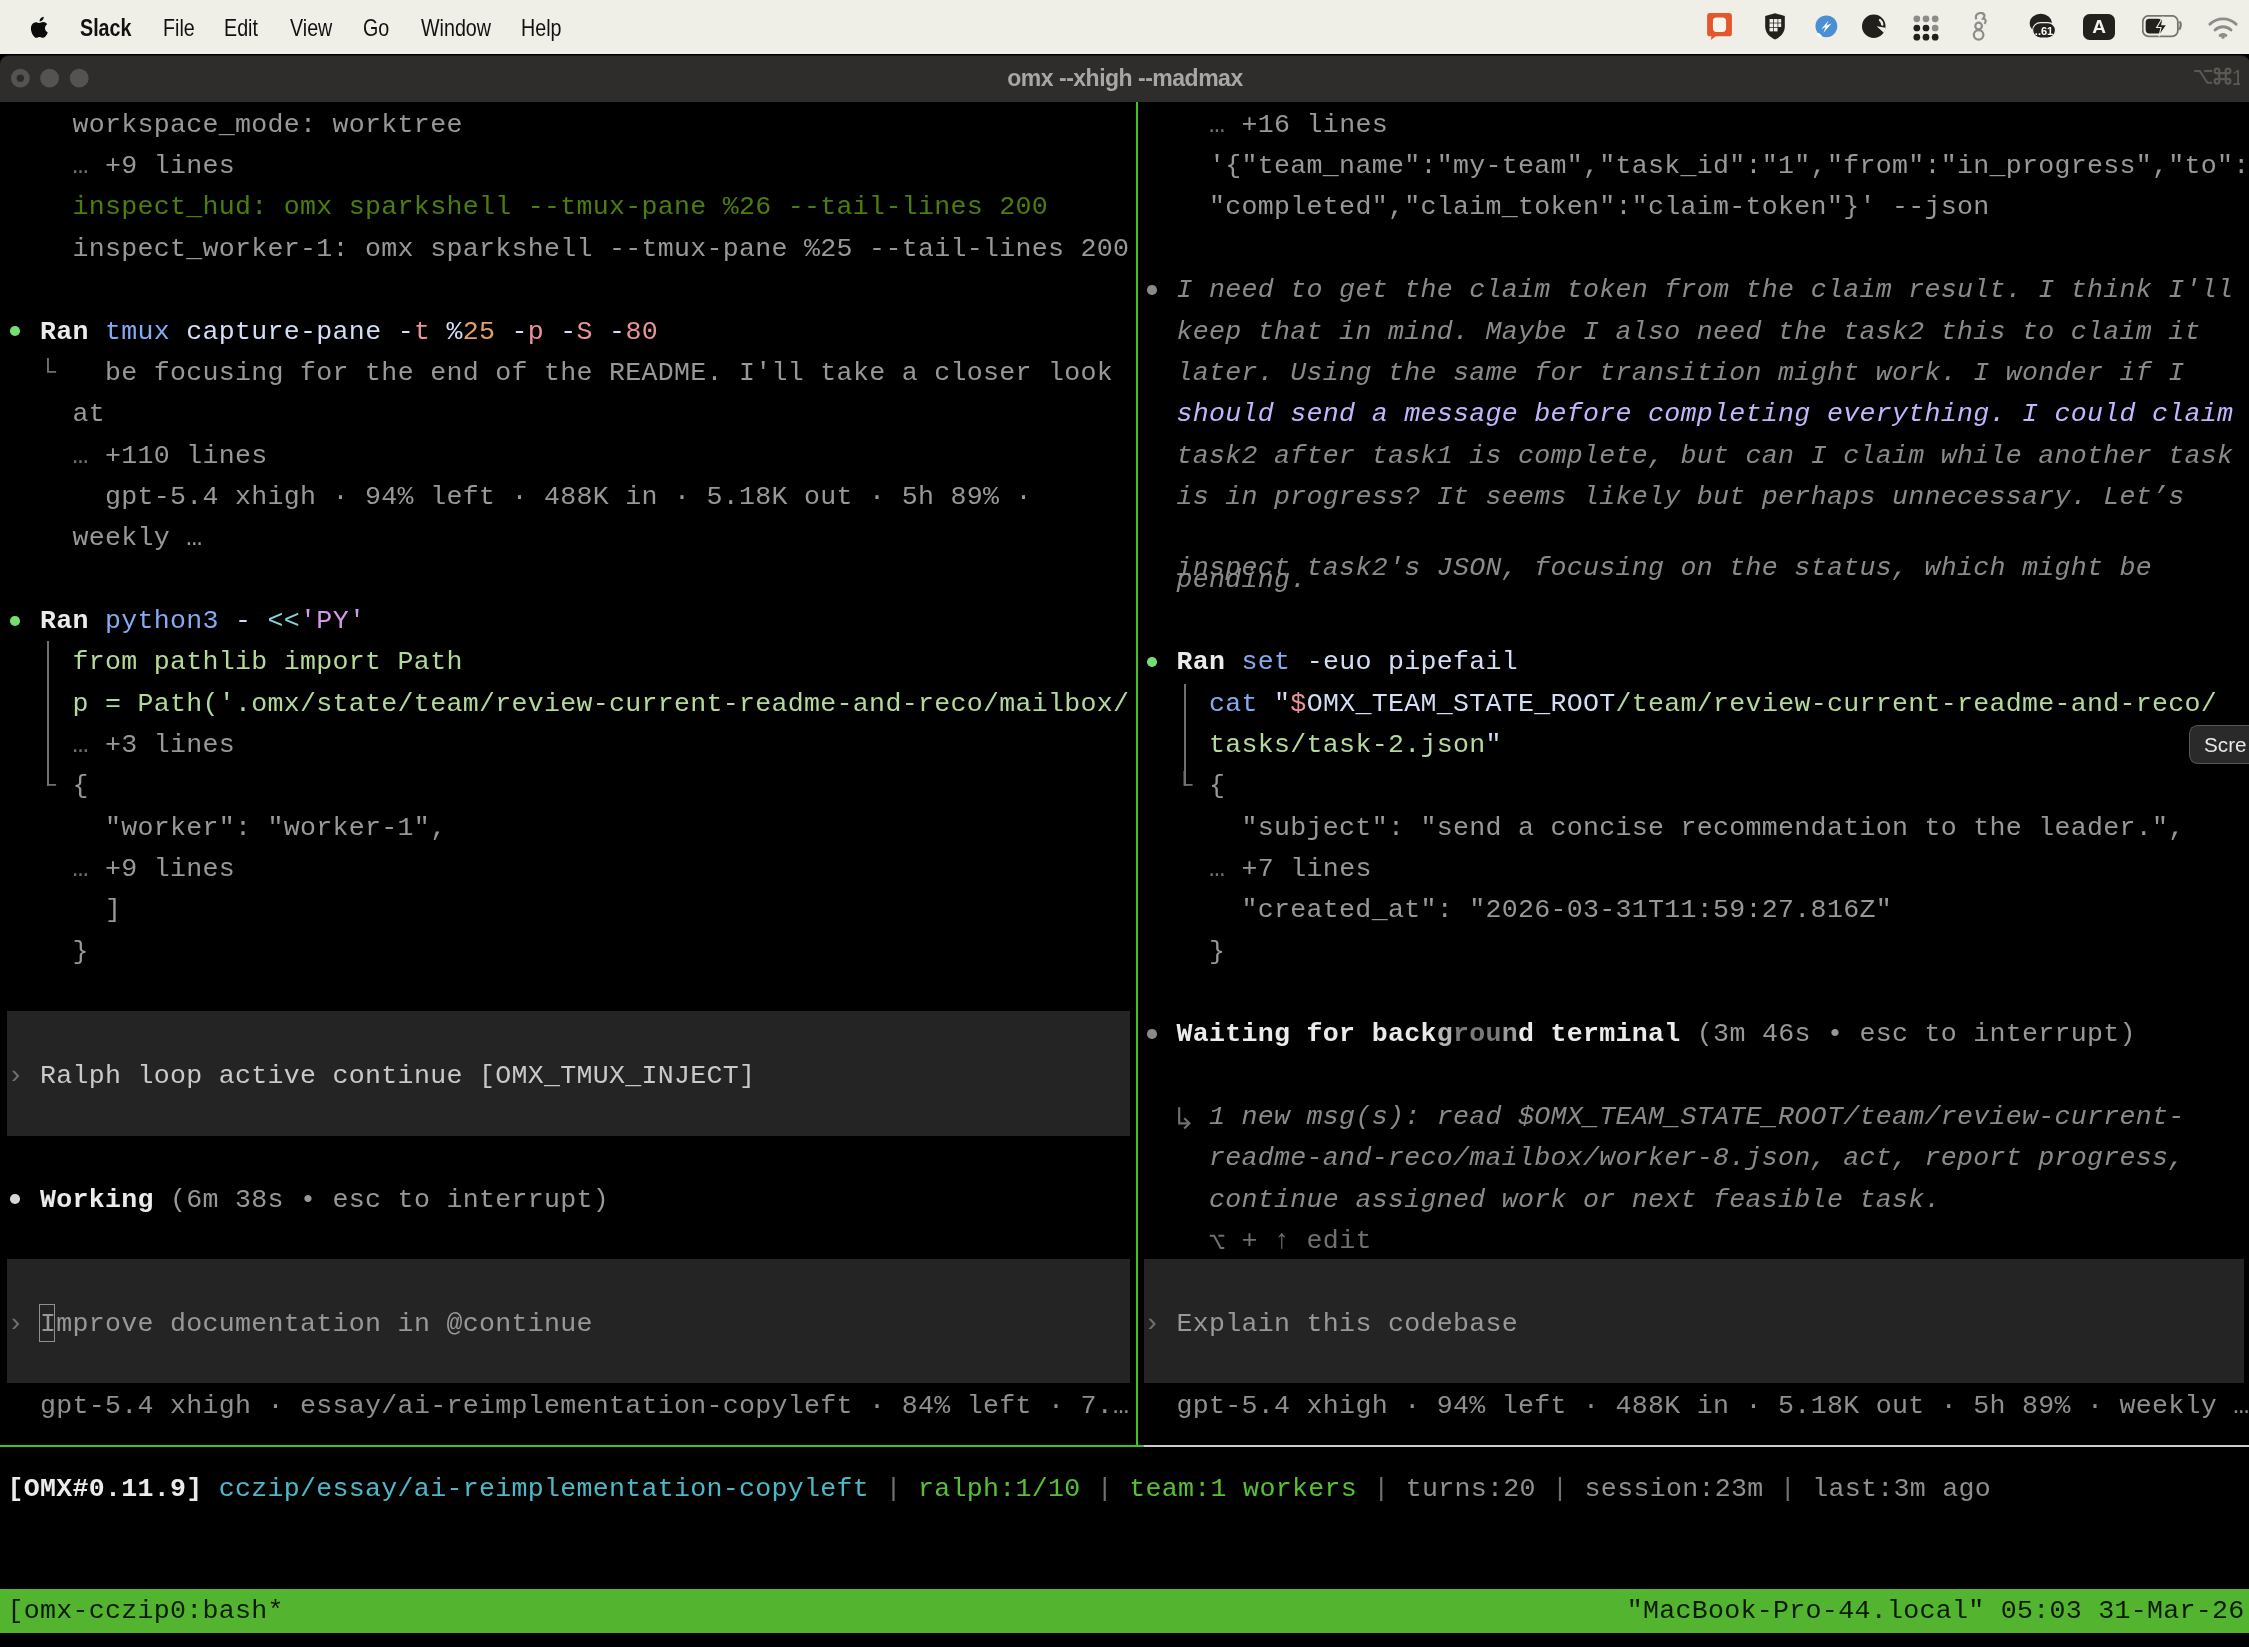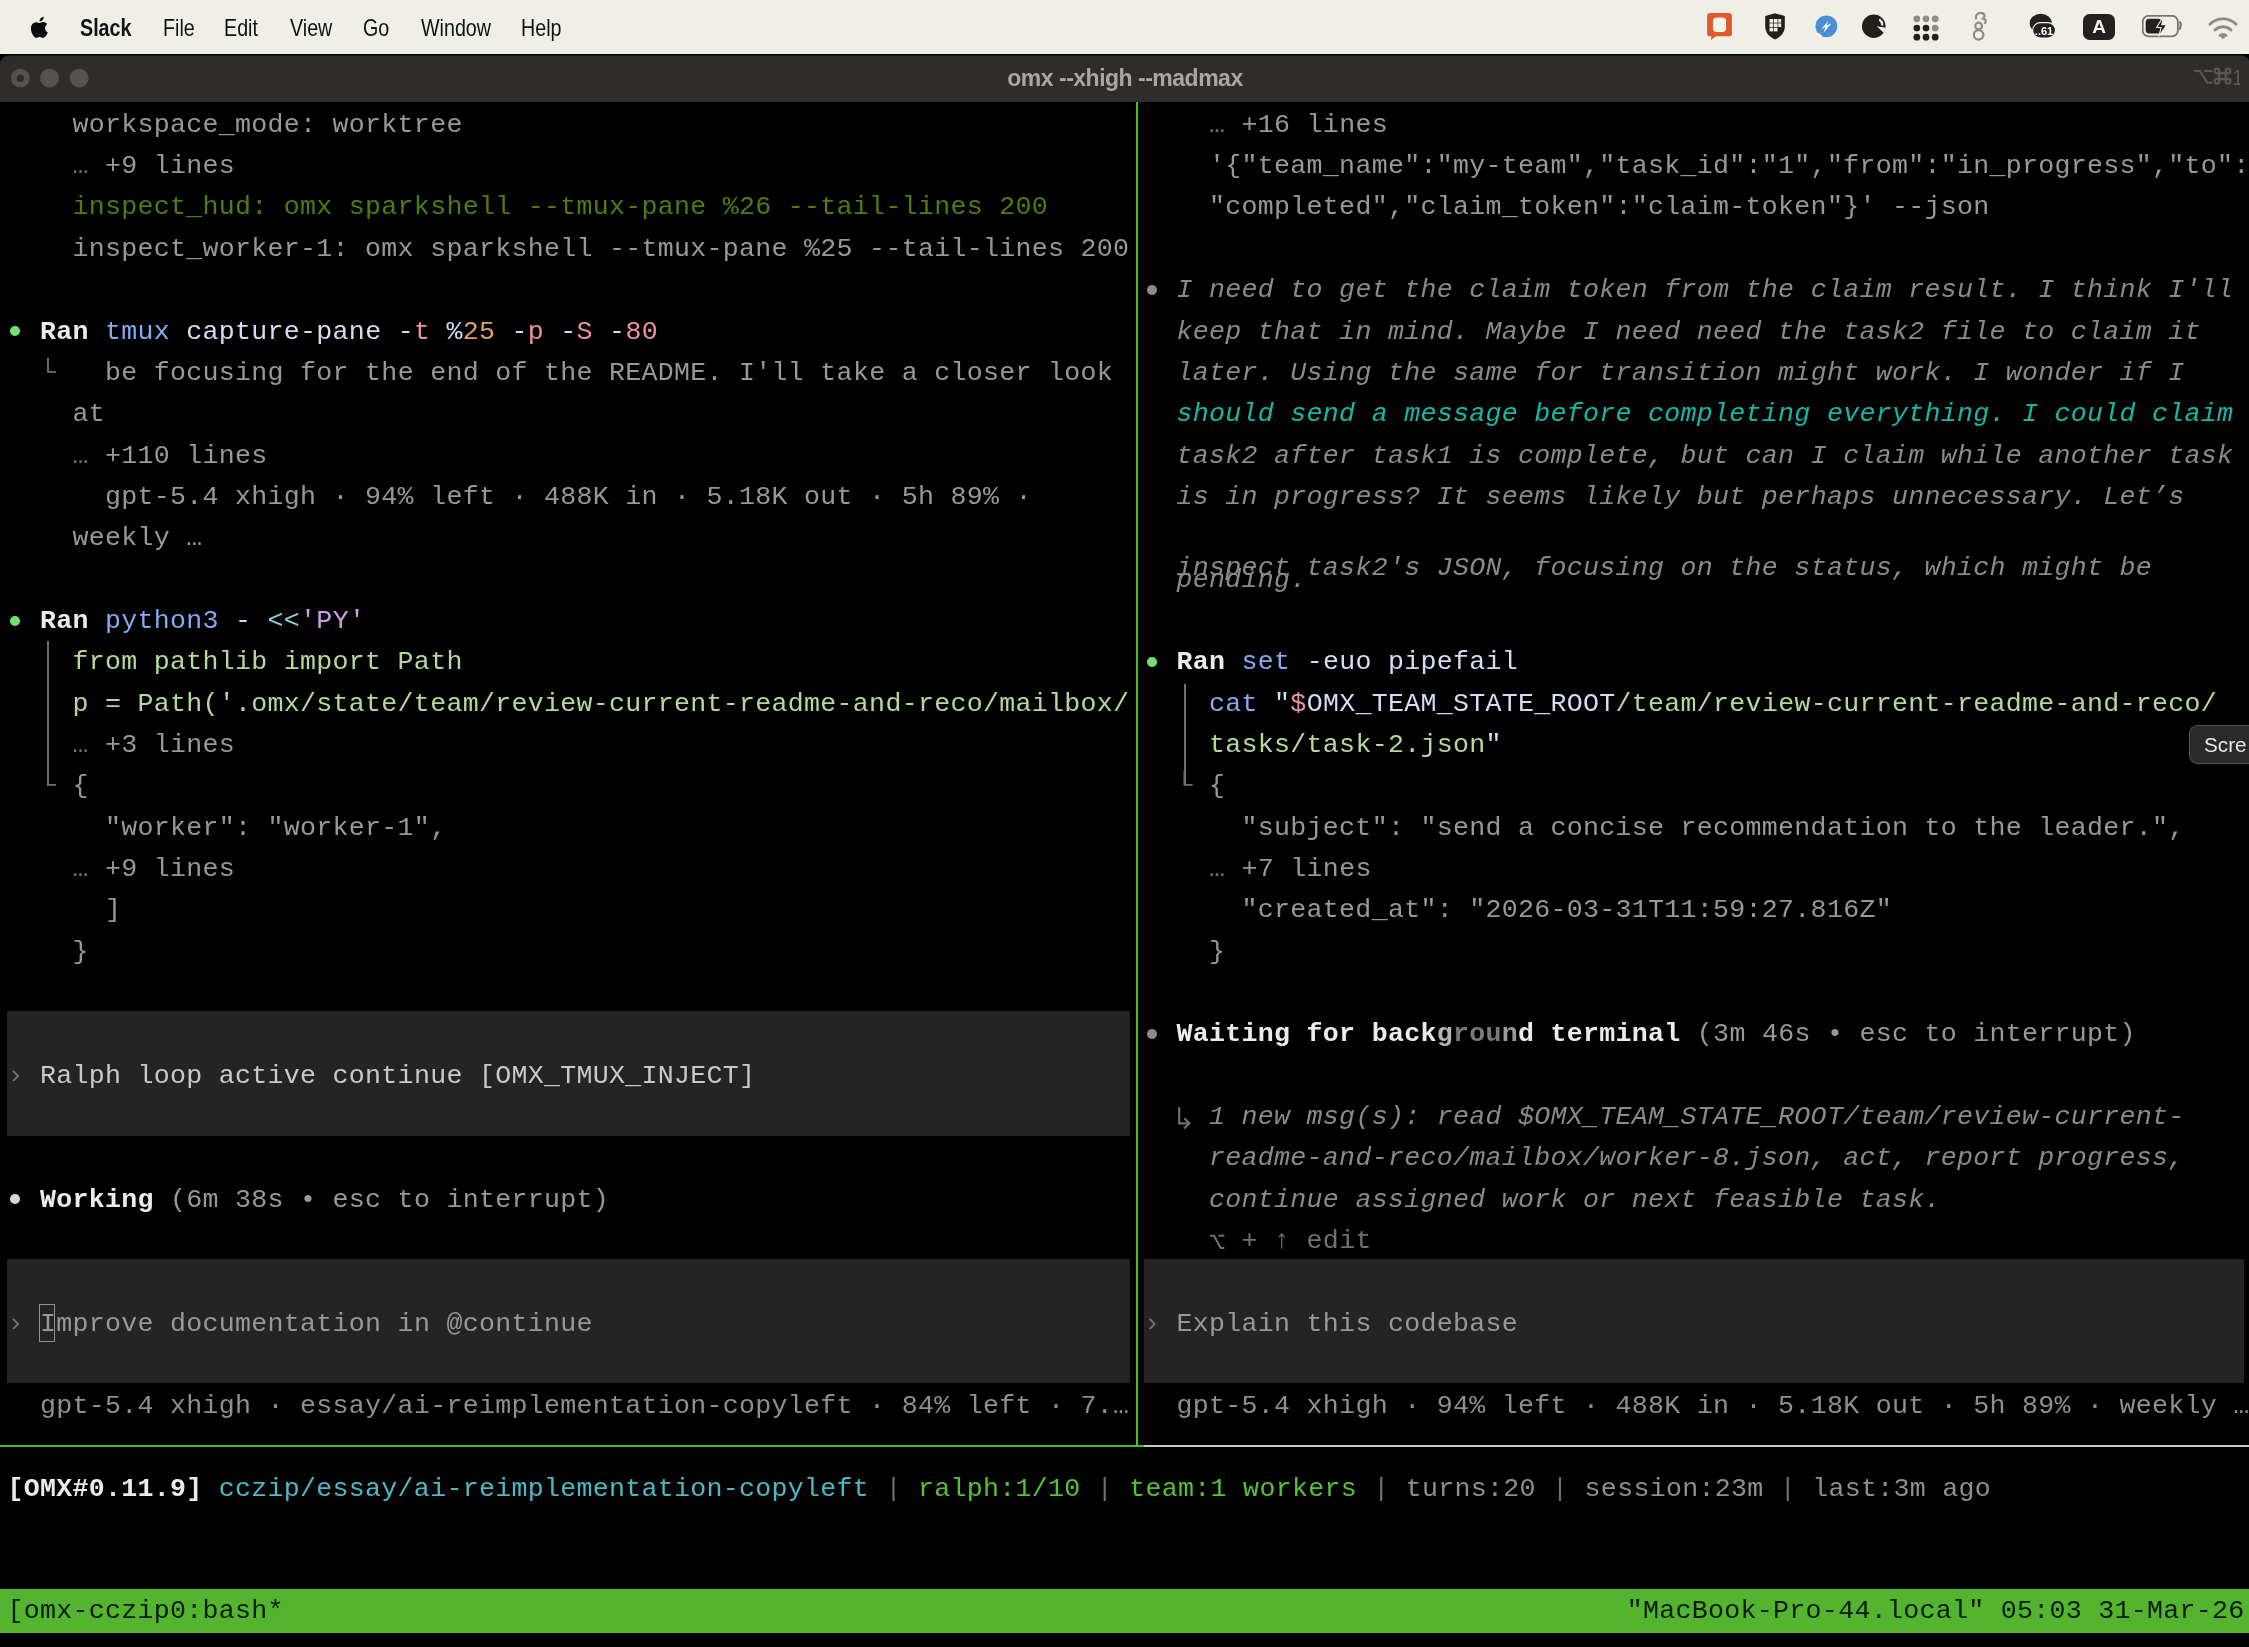--- a/index.html
+++ b/index.html
@@ -136,23 +136,23 @@
 <div class="m" style="left:7.4px;top:932px">    <span style="color:#989898">}</span></div>
 <div class="m" style="left:7.4px;top:1056px"><span style="color:#707070">›</span> <span style="color:#c9c9c9">Ralph loop active continue [OMX_TMUX_INJECT]</span></div>
 <div class="m" style="left:7.4px;top:1180px">  <span style="color:#ebebeb;font-weight:bold">Working</span> <span style="color:#989898">(6m 38s • esc to interrupt)</span></div>
 <div class="m" style="left:7.4px;top:1304px"><span style="color:#707070">›</span> <span style="color:#989898">Improve documentation in @continue</span></div>
 <div class="m" style="left:7.4px;top:1386px">  <span style="color:#8f8f8f">gpt-5.4 xhigh · essay/ai-reimplementation-copyleft · 84% left · 7.…</span></div>
 <div class="abs" style="left:39px;top:1304px;width:16px;height:38px;border:1.5px solid #8f8f8f;box-sizing:border-box"></div>
 <div class="m" style="left:1144px;top:105px">    <span style="color:#707070">…</span> <span style="color:#989898">+16 lines</span></div>
 <div class="m" style="left:1144px;top:146px">    <span style="color:#989898">'{"team_name":"my-team","task_id":"1","from":"in_progress","to":</span></div>
 <div class="m" style="left:1144px;top:187px">    <span style="color:#989898">"completed","claim_token":"claim-token"}' --json</span></div>
 <div class="m it" style="left:1144px;top:270px">  <span style="color:#8a8a8a">I need to get the claim token from the claim result. I think I'll</span></div>
-<div class="m it" style="left:1144px;top:312px">  <span style="color:#8a8a8a">keep that in mind. Maybe I need need the task2 file to claim it</span></div>
+<div class="m it" style="left:1144px;top:312px">  <span style="color:#8a8a8a">keep that in mind. Maybe I also need the task2 this to claim it</span></div>
 <div class="m it" style="left:1144px;top:353px">  <span style="color:#8a8a8a">later. Using the same for transition might work. I wonder if I</span></div>
-<div class="m it" style="left:1144px;top:394px">  <span style="color:#14b8a6">should send a message before completing everything. I could claim</span></div>
+<div class="m it" style="left:1144px;top:394px">  <span style="color:#c4b5fd">should send a message before completing everything. I could claim</span></div>
 <div class="m it" style="left:1144px;top:436px">  <span style="color:#8a8a8a">task2 after task1 is complete, but can I claim while another task</span></div>
 <div class="m it" style="left:1144px;top:477px">  <span style="color:#8a8a8a">is in progress? It seems likely but perhaps unnecessary. Let’s</span></div>
 <div class="m it" style="left:1144px;top:548px">  <span style="color:#8a8a8a">inspect task2's JSON, focusing on the status, which might be</span></div>
 <div class="m it" style="left:1144px;top:560px">  <span style="color:#8a8a8a">pending.</span></div>
 <div class="m" style="left:1144px;top:642px">  <span style="color:#ebebeb;font-weight:bold">Ran</span> <span style="color:#85aaf0">set</span> <span style="color:#d3ddf5">-euo pipefail</span></div>
 <div class="m" style="left:1144px;top:684px">    <span style="color:#85aaf0">cat</span> <span style="color:#d3ddf5">"</span><span style="color:#e9939d">$</span><span style="color:#d3ddf5">OMX_TEAM_STATE_ROOT</span><span style="color:#b5d99b">/team/review-current-readme-and-reco/</span></div>
 <div class="m" style="left:1144px;top:725px">    <span style="color:#b5d99b">tasks/task-2.json</span><span style="color:#d3ddf5">"</span></div>
 <div class="m" style="left:1144px;top:766px">  <span style="color:#707070">└</span> <span style="color:#989898">{</span></div>
 <div class="m" style="left:1144px;top:808px">      <span style="color:#989898">"subject": "send a concise recommendation to the leader.",</span></div>
 <div class="m" style="left:1144px;top:849px">    <span style="color:#707070">…</span> <span style="color:#989898">+7 lines</span></div>

